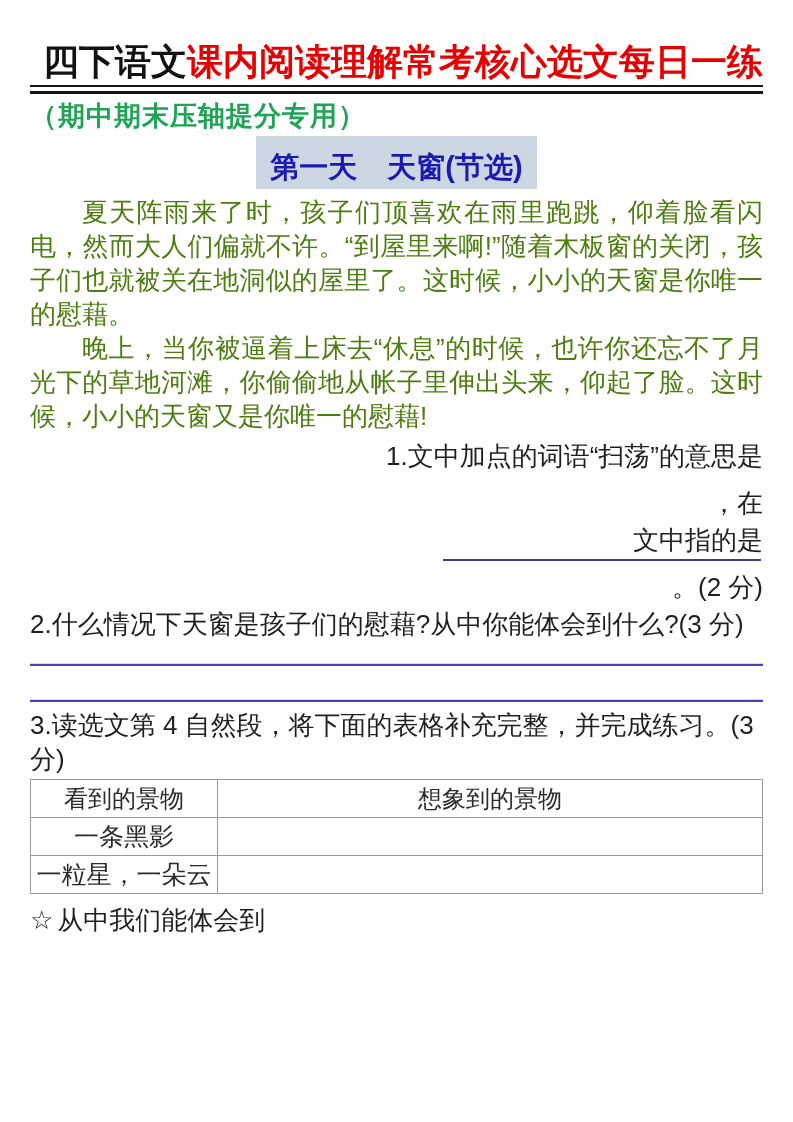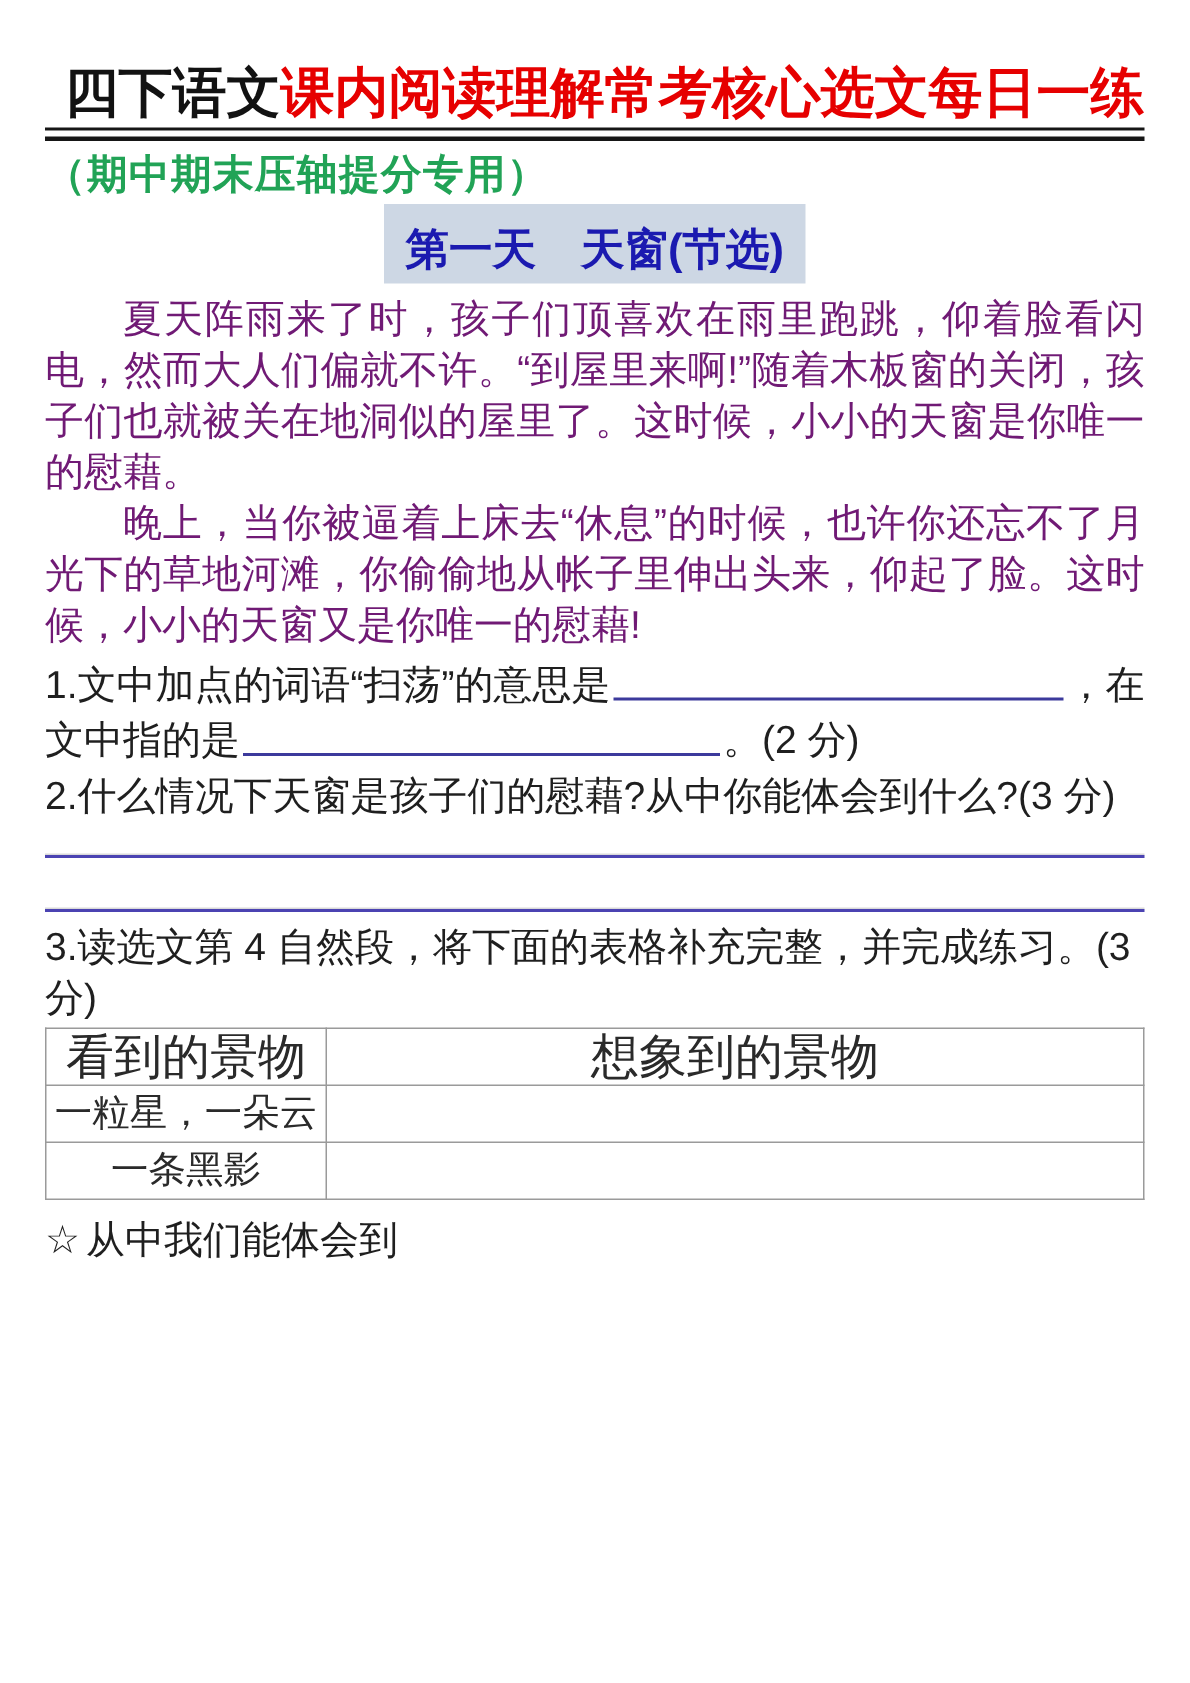--- a/index.html
+++ b/index.html
@@ -51,41 +51,41 @@
     font-size: 29px;
     font-weight: 700;
     padding: 16px 14px 5px 14px;
     line-height: 1.1;
   }
   .lesson-gap { display: inline-block; width: 30px; }
 
   
   .passage {
     margin-top: 6px;
-    color: #701a75;
+    color: #4d7c0f;
     font-size: 26px;
     line-height: 34px;
     text-align: justify;
   }
   .passage p { margin: 0; text-indent: 2em; }
   .em-dots {
     -webkit-text-emphasis: filled dot #444;
     text-emphasis: filled dot #444;
     -webkit-text-emphasis-position: under right;
     text-emphasis-position: under right;
   }
 
   
   .questions {
     margin-top: 5px;
     color: #1f1f1f;
     font-size: 26px;
     line-height: 37px;
   }
-  .q-flex { display: flex; align-items: flex-end; }
+  .q-flex { display: flex; align-items: flex-end; flex-direction: column; }
   .q-flex .txt { white-space: nowrap; }
   .blank {
     border-bottom: 2px solid #3c3a9c;
     margin: 0 2px 8px 2px;
     height: 0;
   }
   .blank.grow { flex: 1 1 auto; }
   .blank.fixed { width: 318px; }
 
   .ans-line {
@@ -108,21 +108,21 @@
   .fill-table td {
     border: 1px solid #9a9a9a;
     text-align: center;
     vertical-align: middle;
     color: #2a2a2a;
     font-size: 25px;
     height: 36px;
     padding: 0 2px;
   }
   .fill-table .col-seen { width: 182px; }
-  .fill-table .hdr { font-size: 32px; }
+  .fill-table .hdr { font-size: 24px; }
 
   
   .star-row { display: flex; align-items: flex-end; margin-top: 8px; }
   .star-row .txt { white-space: nowrap; }
   .star-icon { margin-right: 4px; }
 </style>
 </head>
 <body>
 
 <div class="sheet">
@@ -163,25 +163,25 @@
 
     <div class="q3">3.读选文第 4 自然段，将下面的表格补充完整，并完成练习。(3 分)</div>
 
     <table class="fill-table">
       <tbody>
         <tr>
           <td class="col-seen hdr">看到的景物</td>
           <td class="hdr">想象到的景物</td>
         </tr>
         <tr>
-          <td class="col-seen">一粒星，一朵云</td>
+          <td class="col-seen">一条黑影</td>
           <td></td>
         </tr>
         <tr>
-          <td class="col-seen">一条黑影</td>
+          <td class="col-seen">一粒星，一朵云</td>
           <td></td>
         </tr>
       </tbody>
     </table>
 
     <div class="star-row">
       <span class="txt star-icon">☆</span>
       <span class="txt">从中我们能体会到</span>
 
     </div>

